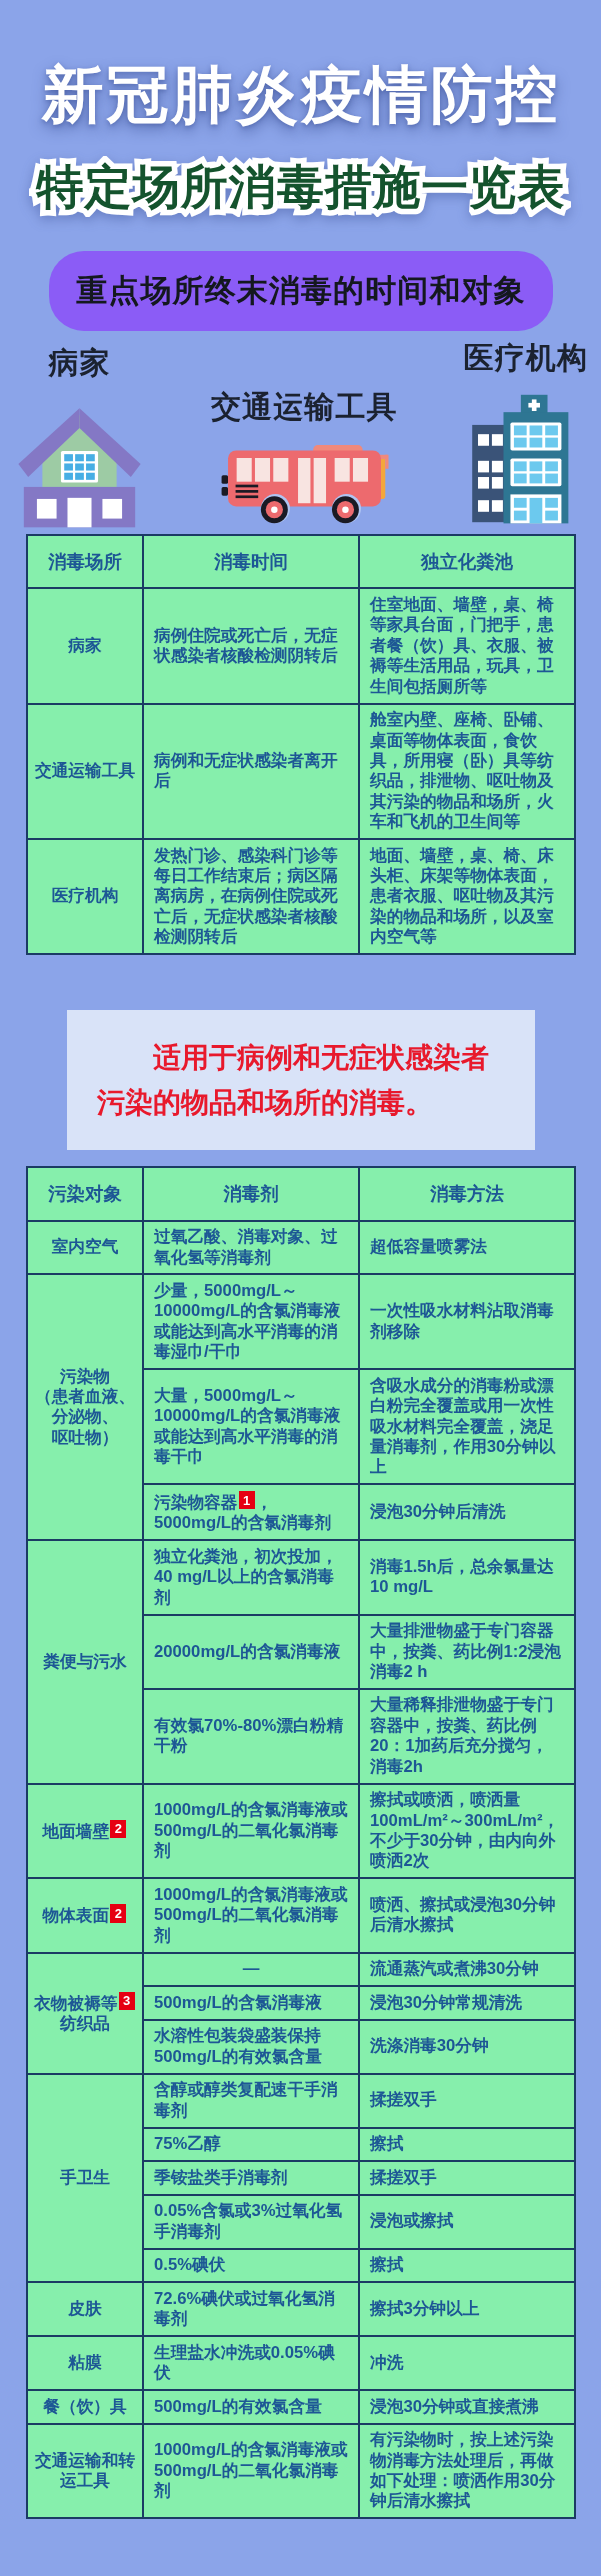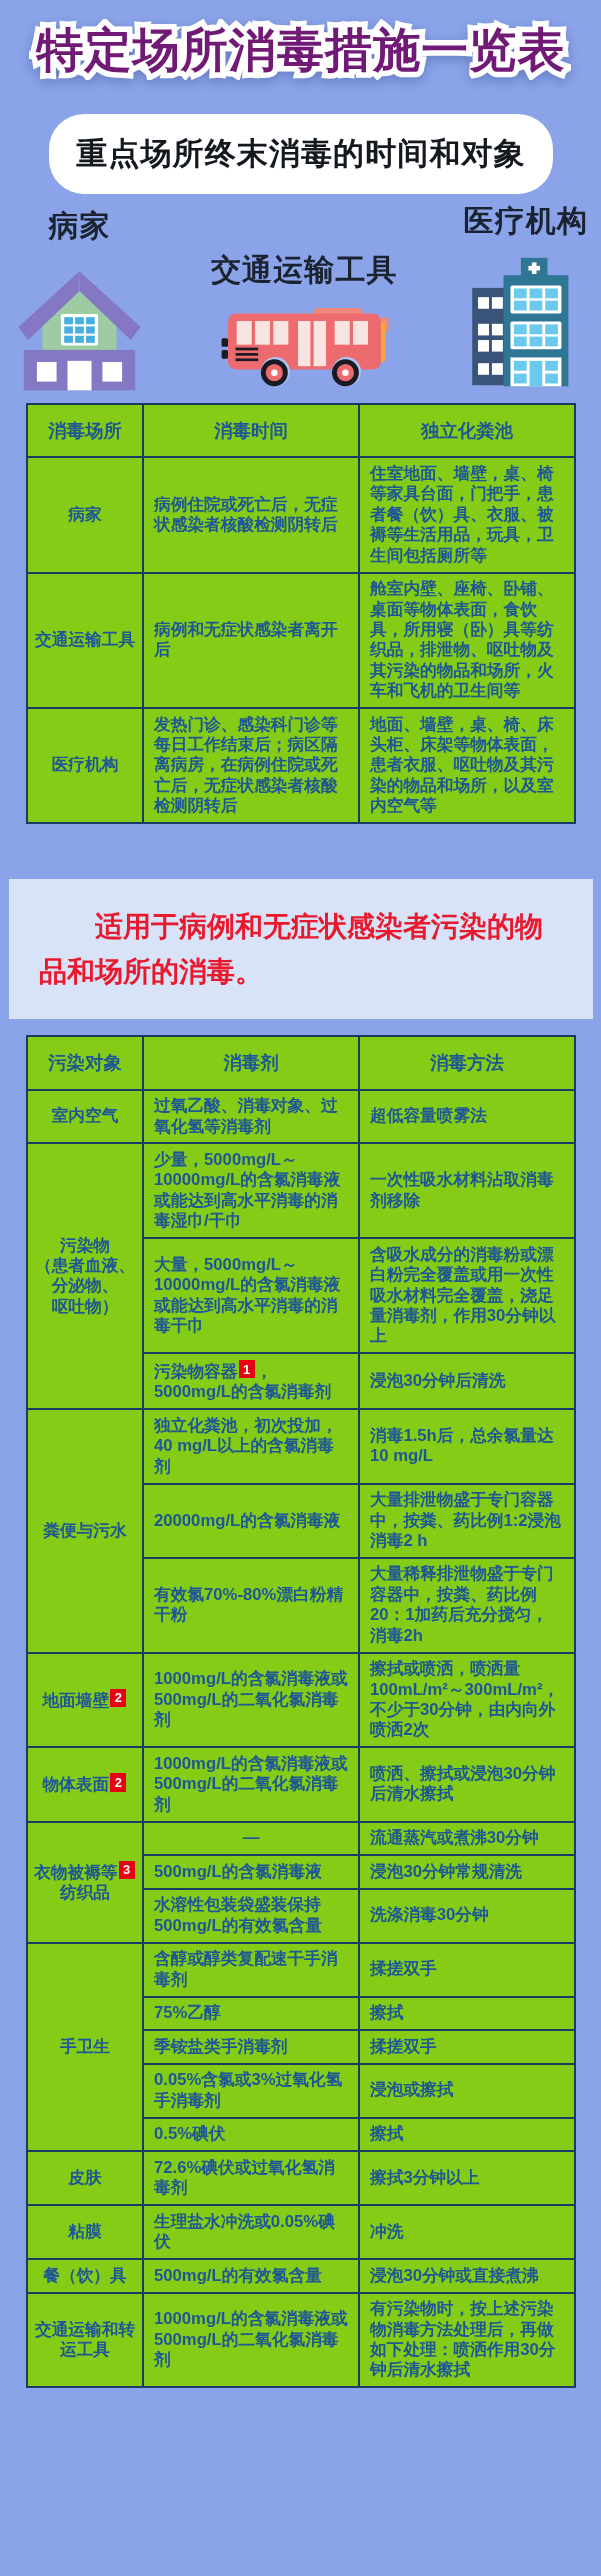--- a/index.html
+++ b/index.html
@@ -26,37 +26,37 @@
     letter-spacing:2.8px;
     text-shadow:0 5.6px 12.3px rgba(40,60,130,.5),0 2.2px 4.5px rgba(40,60,130,.35);
   }
   .sub-title{
     position:relative;
     z-index:0;
     margin:19px auto 0;
     text-align:center;
     font-size:47px;
     font-weight:900;
-    color:#701a75;
+    color:#14532d;
     letter-spacing:1.1px;
     filter:drop-shadow(0 4.5px 5.6px rgba(40,60,130,.35));
   }
   .sub-title::before{
     content:attr(data-text);
     position:absolute;
     left:0;right:0;top:0;
     z-index:-1;
     -webkit-text-stroke:11px #FFFFFF;
     color:#FFFFFF;
   }
   
   .pill{
     width:504px;
     margin:32px auto 0;
-    background:#ffffff;
+    background:#8b5cf6;
     border-radius:35px;
     text-align:center;
     padding:19px 0;
     font-size:31px;
     font-weight:900;
     color:#14181F;
     letter-spacing:1.1px;
     box-sizing:border-box;
   }
   
@@ -73,23 +73,23 @@
     font-weight:900;
     color:#1B2230;
     margin-bottom:10px;
     letter-spacing:1.1px;
     white-space:nowrap;
   }
   .place.mid .place-label{margin-bottom:15.6px;}
   
   .info-table{
     width:548px;
-    margin:10px auto 0;
+    margin:4px auto 0;
     border-collapse:collapse;
-    background:#84cc16;
+    background:#86efac;
     table-layout:fixed;
   }
   .info-table th,.info-table td{
     border:2.2px solid #1B3B64;
     color:#1D5795;
     font-weight:700;
   }
   .info-table th{
     font-size:18.4px;
     padding:13.4px 3.3px;
@@ -113,41 +113,42 @@
     color:#FFFFFF;
     font-size:13px;
     font-weight:700;
     line-height:1;
     padding:2.8px 4.5px;
     margin:0 1.1px;
     vertical-align:3.3px;
   }
   
   .intro-box{
-    width:584px;
-    margin:18px auto 6px;
+    width:468px;
+    margin:18px auto 12px;
     background:#D9E3F8;
     box-sizing:border-box;
     padding:24.5px 30px;
   }
   .intro-box p{
     margin:0;
     text-indent:2em;
     font-size:28px;
     font-weight:900;
     color:#E8192C;
     line-height:1.62;
   }
   .gap-lg{height:37px;}
 </style>
 </head>
 <body>
 
 <div class="canvas">
 
+  <div class="main-title">新冠肺炎疫情防控</div>
   <div class="sub-title" data-text="特定场所消毒措施一览表">特定场所消毒措施一览表</div>
 
   <div class="pill">重点场所终末消毒的时间和对象</div>
 
   <div class="places">
     <div class="place">
       <div class="place-label">病家</div>
       <span>
         <svg width="131" height="134" viewBox="0 0 240 245">
           <rect x="52" y="98" width="136" height="72" fill="#9DCBA4"></rect>

